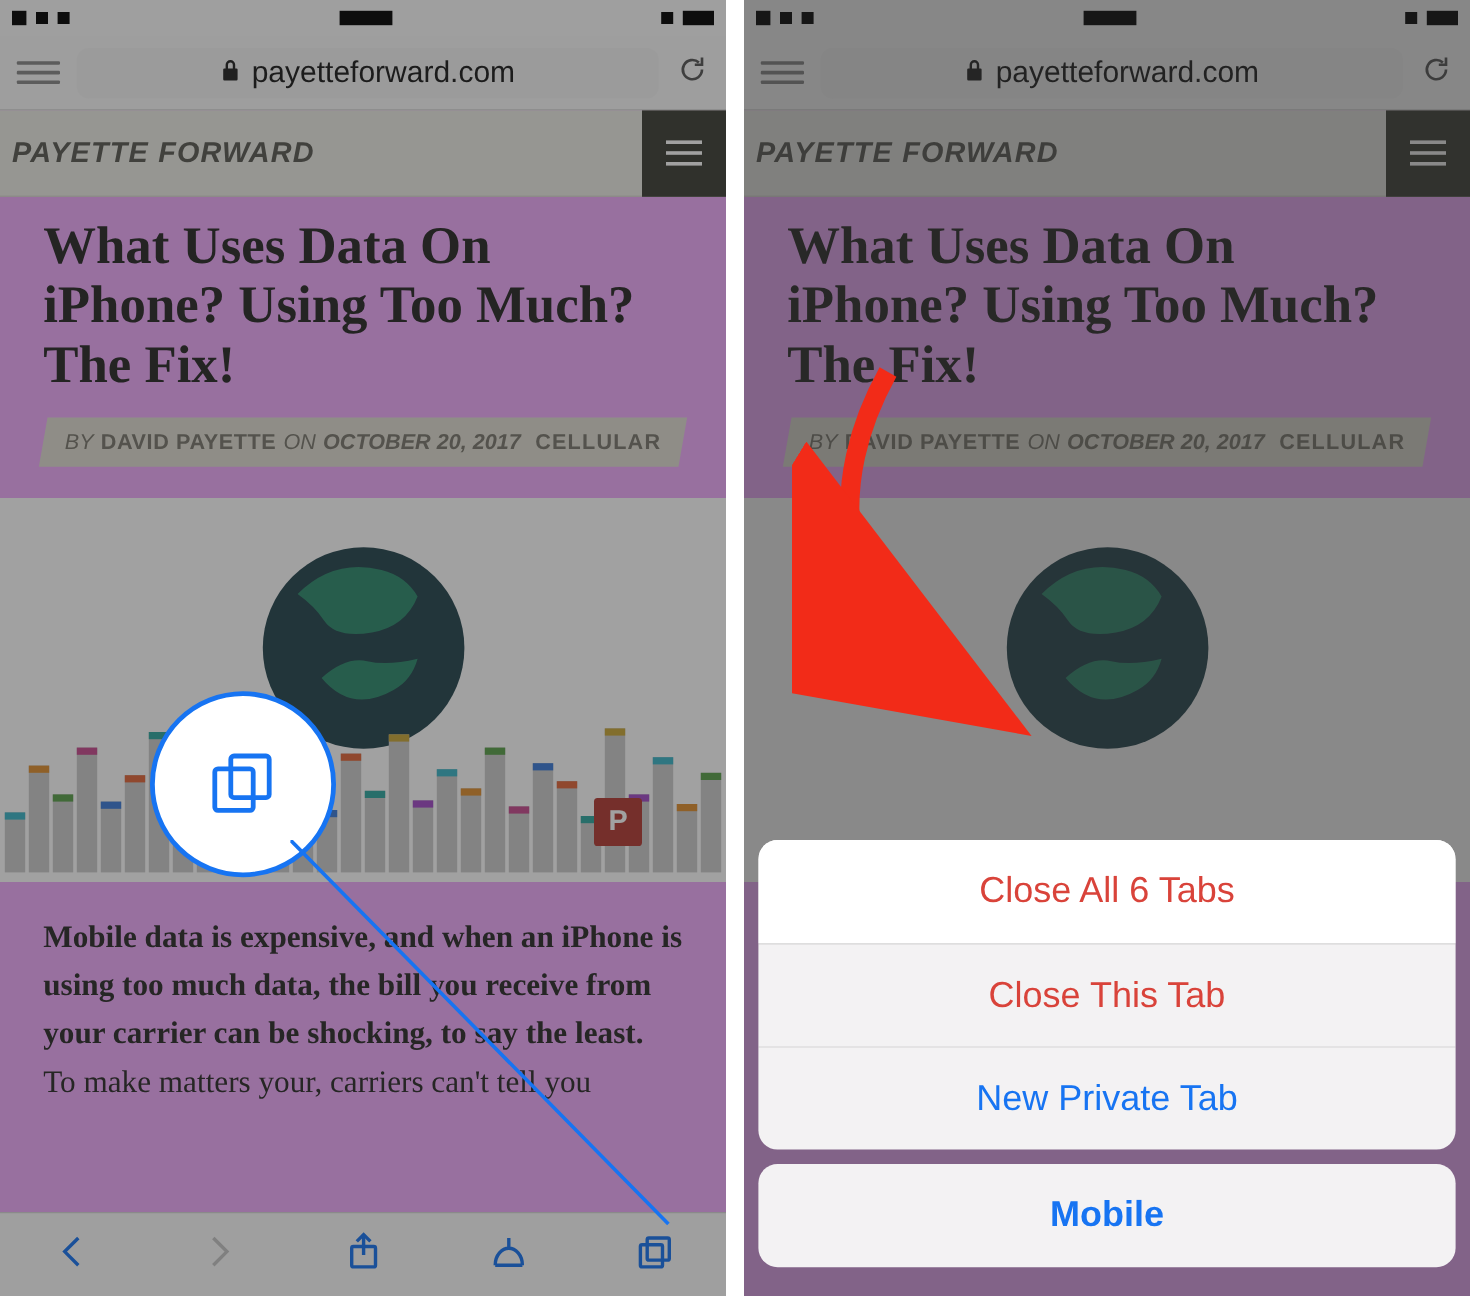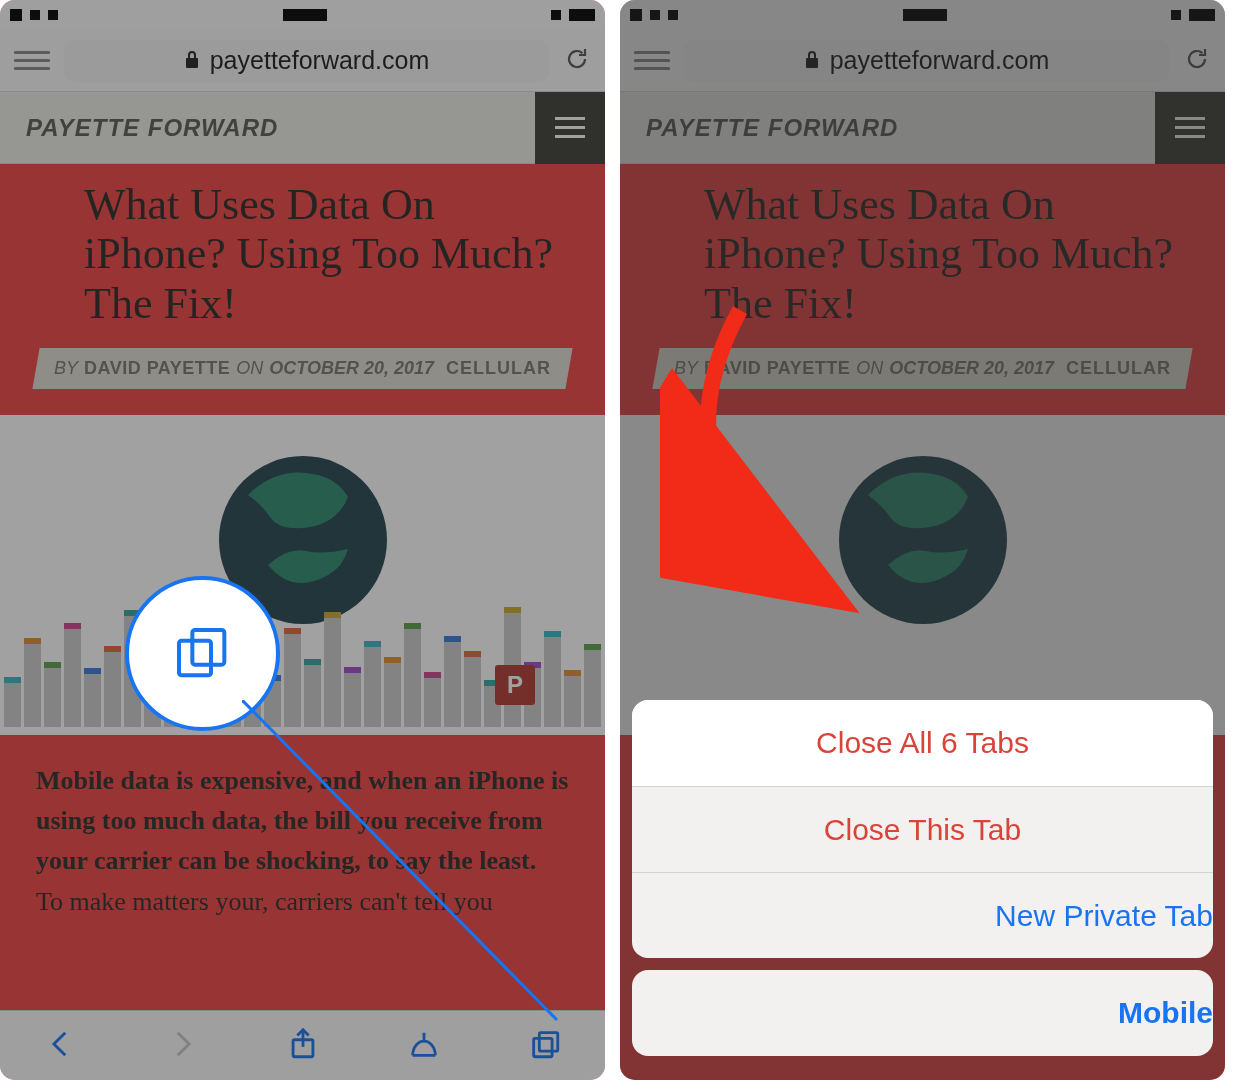--- a/index.html
+++ b/index.html
@@ -10,24 +10,23 @@
     display: flex;
     gap: 15px;
     background: #fff;
     font-family: -apple-system, "Helvetica Neue", Helvetica, Arial, sans-serif;
     overflow: hidden;
   }
   .phone {
     position: relative;
     width: 605px;
     height: 1080px;
-    background: #ef4444;
+    background: #f0abfc;
     overflow: hidden;
     flex: 0 0 auto;
-    border-radius: 15px;
   }
 
   
   .status-bar {
     height: 30px;
     background: #fbfbfb;
     display: flex;
     align-items: center;
     justify-content: space-between;
     padding: 0 10px;
@@ -88,21 +87,21 @@
   
   .site-header {
     height: 72px;
     background: #ecece6;
     display: flex;
     align-items: center;
     justify-content: space-between;
     border-bottom: 1px solid #d8d6cf;
   }
   .site-name {
-    padding-left: 26px;
+    padding-left: 10px;
     font-weight: 800;
     font-style: italic;
     font-size: 24px;
     letter-spacing: 1px;
     color: #5a5a54;
   }
   .hamburger {
     width: 70px;
     height: 72px;
     background: #3d3e36;
@@ -128,24 +127,23 @@
   .hamburger span::after { top: 9px; }
 
   
   .article {
     padding: 16px 36px 0 36px;
     color: #292927;
   }
   .article h1 {
     font-family: Georgia, "Times New Roman", serif;
     font-size: 44px;
-    font-weight: 400;
+    font-weight: 700;
     line-height: 1.12;
     margin-bottom: 20px;
-    margin-left: 48px;
   }
   .meta {
     background: #e0ddd3;
     transform: skewX(-10deg);
     padding: 10px 18px;
     display: flex;
     align-items: center;
     justify-content: space-between;
     font-size: 18px;
     font-weight: 600;
@@ -286,21 +284,21 @@
   .sheet-item {
     height: 86px;
     display: flex;
     align-items: center;
     justify-content: center;
     font-size: 30px;
     border-top: 1px solid rgba(0,0,0,0.12);
   }
   .sheet-item:first-child { border-top: none; }
   .sheet-item.red { color: #d9433a; }
-  .sheet-item.blue { color: #1774f2; justify-content: flex-end; }
+  .sheet-item.blue { color: #1774f2; }
   .sheet-item.bold { font-weight: 600; }
   .sheet-item.hl { background: #fff; }
 
   
   .arrow-anno {
     position: absolute;
     left: 40px;
     top: 300px;
     width: 260px;
     height: 330px;

